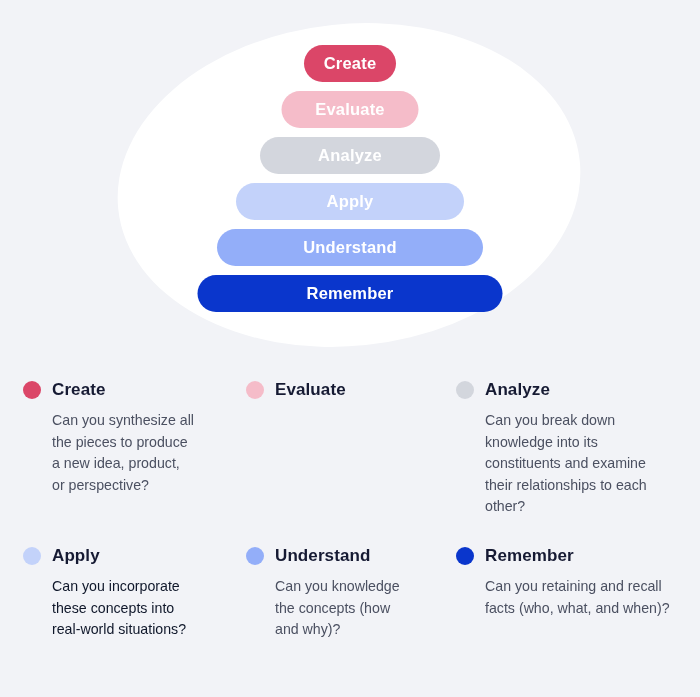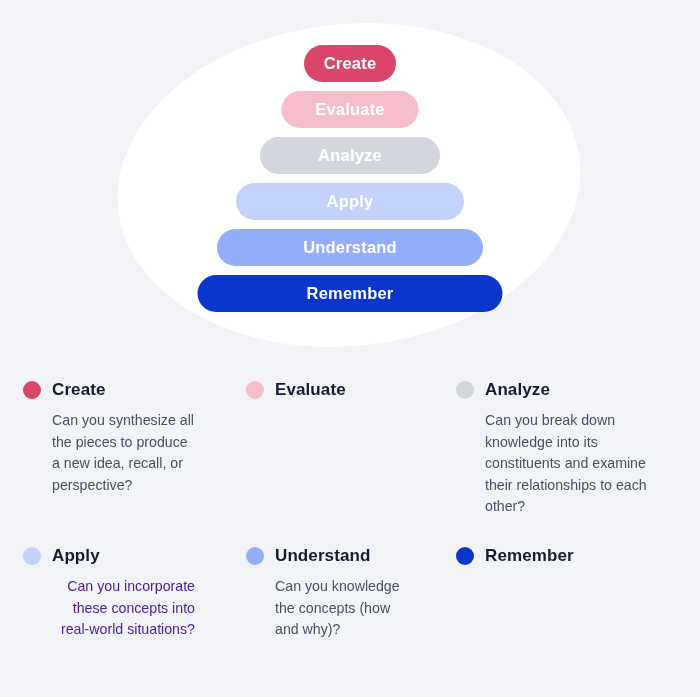--- a/index.html
+++ b/index.html
@@ -157,21 +157,21 @@
 
 <div id="legend">
 
   <div class="legend-row row-1">
 
     <div class="legend-item col-1">
       <div class="legend-head">
         <span class="legend-dot" style="background: rgb(219, 70, 104);"></span>
         <span class="legend-title" style="color: rgb(22, 26, 51);">Create</span>
       </div>
-      <div class="legend-desc" style="color: rgb(75, 80, 97);">Can you synthesize all the pieces to produce a new idea, recall, or perspective?</div>
+      <div class="legend-desc" style="color: rgb(75, 80, 97);">Can you synthesize all the pieces to produce a new idea, product, or perspective?</div>
     </div>
 
     <div class="legend-item col-2">
       <div class="legend-head">
         <span class="legend-dot" style="background: rgb(245, 188, 201);"></span>
         <span class="legend-title" style="color: rgb(22, 26, 51);">Evaluate</span>
       </div>
     </div>
 
     <div class="legend-item col-3">
@@ -184,32 +184,33 @@
 
   </div>
 
   <div class="legend-row row-2">
 
     <div class="legend-item col-1">
       <div class="legend-head">
         <span class="legend-dot" style="background: rgb(195, 210, 250);"></span>
         <span class="legend-title" style="color: rgb(22, 26, 51);">Apply</span>
       </div>
-      <div class="legend-desc" style="color: #4c1d95; text-align: right;">Can you incorporate these concepts into real-world situations?</div>
+      <div class="legend-desc" style="color: #0f172a;">Can you incorporate these concepts into real-world situations?</div>
     </div>
 
     <div class="legend-item col-2">
       <div class="legend-head">
         <span class="legend-dot" style="background: rgb(147, 174, 249);"></span>
         <span class="legend-title" style="color: rgb(22, 26, 51);">Understand</span>
       </div>
       <div class="legend-desc" style="color: rgb(75, 80, 97);">Can you knowledge the concepts (how and why)?</div>
     </div>
 
     <div class="legend-item col-3">
       <div class="legend-head">
         <span class="legend-dot" style="background: rgb(10, 54, 204);"></span>
         <span class="legend-title" style="color: rgb(22, 26, 51);">Remember</span>
       </div>
+      <div class="legend-desc" style="color: rgb(75, 80, 97);">Can you retaining and recall facts (who, what, and when)?</div>
     </div>
 
   </div>
 </div>
 
 </body></html>

